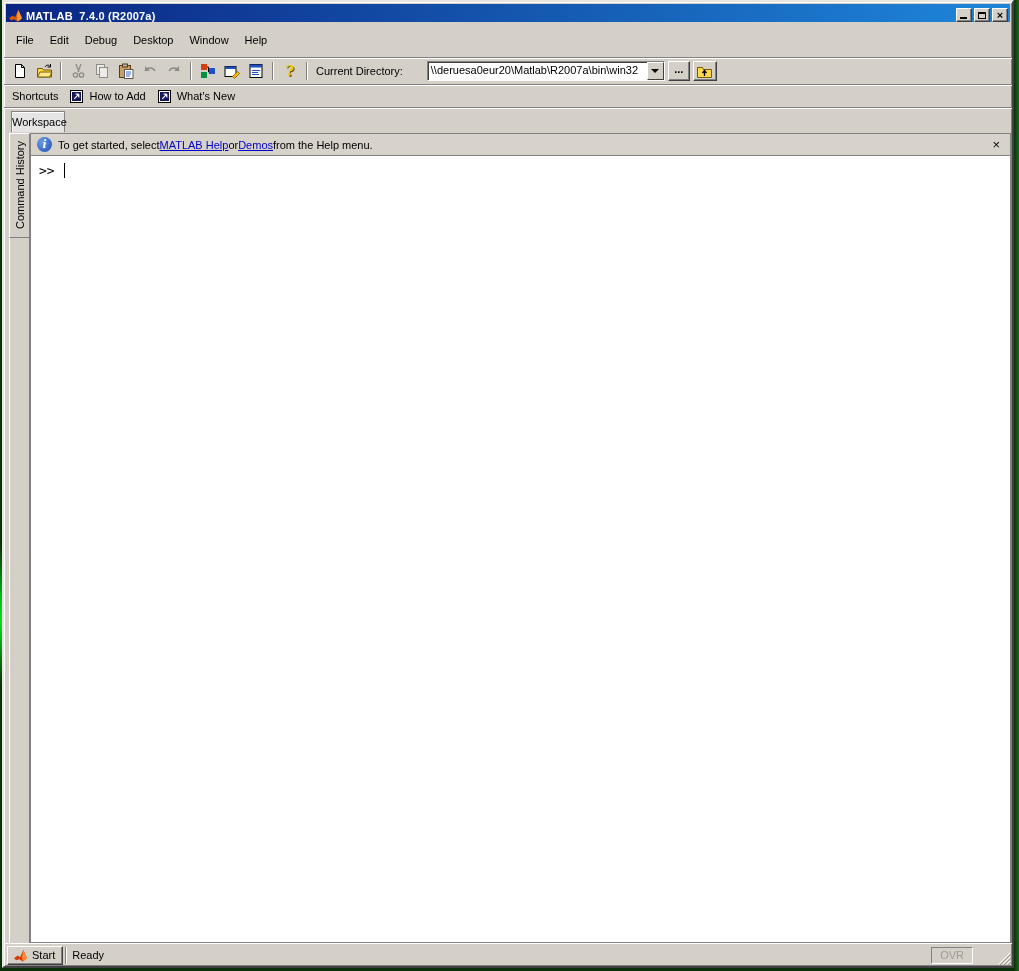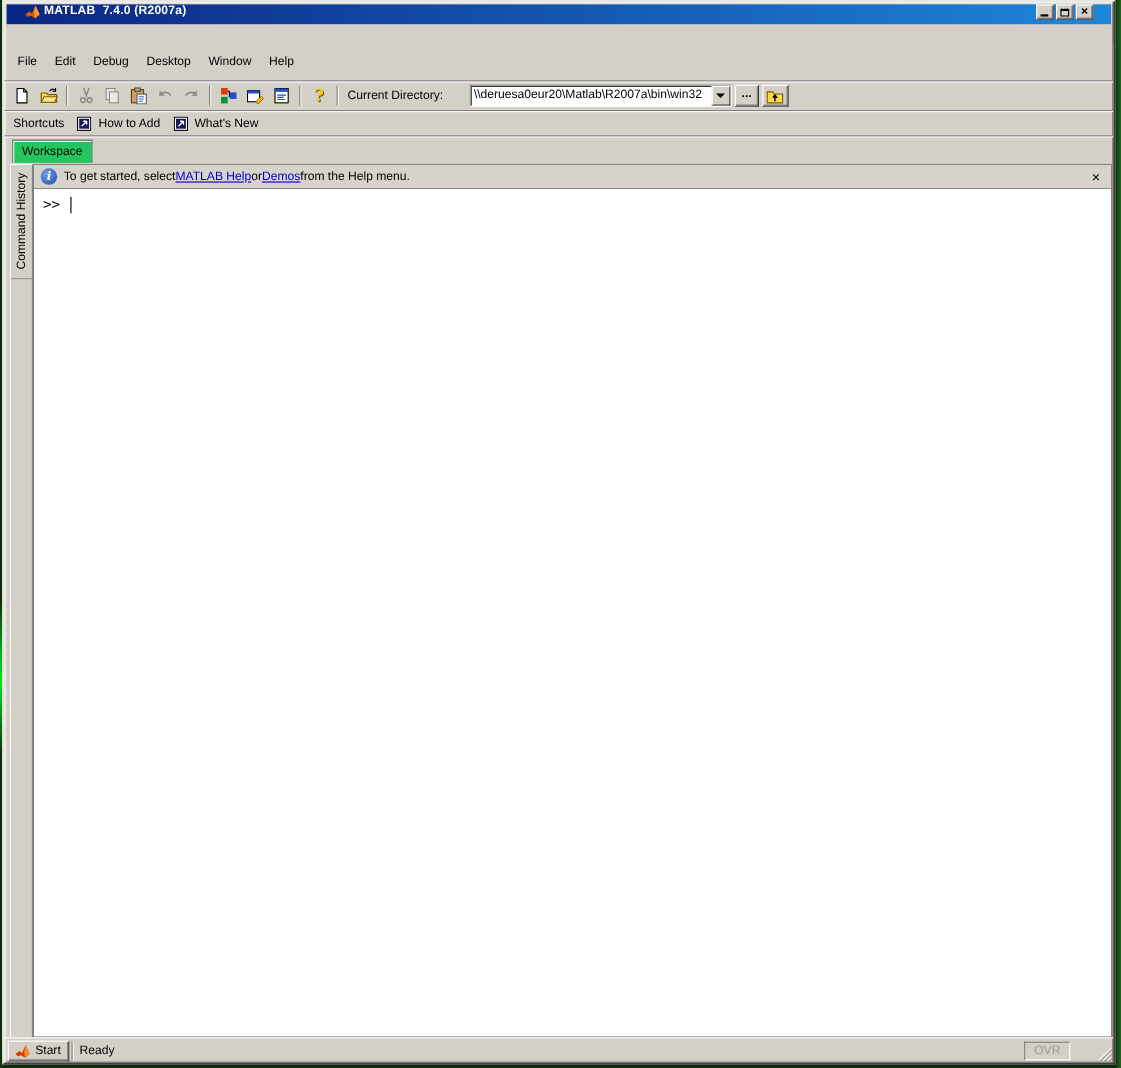--- a/index.html
+++ b/index.html
@@ -25,23 +25,23 @@
     position:absolute; left:2px; top:0; right:5px; bottom:3px;
     background:#d4d0c8;
     border:2px solid;
     border-color:#e9e6df #404040 #404040 #e9e6df;
     box-shadow:inset 1px 1px 0 #fff, inset -1px -1px 0 #808080;
     display:flex; flex-direction:column;
   }
 
   
   .titlebar {
-    height:18px; margin:2px 2px 16px 2px;
+    height:18px; margin:2px 2px 0 2px;
     background:linear-gradient(to right,#0b2583,#1e86d9);
-    display:flex; align-items:flex-start; padding:0 16px; flex:0 0 auto;
+    display:flex; align-items:flex-end; padding:0 2px; flex:0 0 auto;
   }
   .title-icon { width:15px; height:13px; margin-right:3px; flex:0 0 auto; }
   .title-text { color:#fff; font-weight:bold; font-size:11px; white-space:pre; flex:1; letter-spacing:.2px; }
   .winbtns { display:flex; gap:2px; }
   .winbtn {
     width:16px; height:14px; background:#d4d0c8;
     border:1px solid; border-color:#fff #404040 #404040 #fff;
     box-shadow:inset -1px -1px 0 #808080;
     display:flex; align-items:center; justify-content:center; position:relative;
   }
@@ -71,22 +71,22 @@
   .browse-btn { width:22px; padding-bottom:4px; font-weight:bold; }
   .upfolder-btn { width:24px; }
 
   
   .shortcutbar { height:23px; display:flex; align-items:center; gap:6px; padding-left:8px; border-bottom:1px solid #808080; box-shadow:0 1px 0 #fff; flex:0 0 auto; }
   .sc-icon { width:13px; height:13px; flex:0 0 auto; margin-left:6px; }
 
   
   .tabrow { height:24px; display:flex; align-items:flex-end; padding-left:7px; flex:0 0 auto; }
   .tab {
-    width:73px; height:21px; line-height:20px; text-align:center;
-    background:#22c55e; border:1px solid #848284; border-bottom:none;
+    width:54px; height:21px; line-height:20px; text-align:center;
+    background:#e5e5e5; border:1px solid #848284; border-bottom:none;
     box-shadow:inset 1px 1px 0 #fff;
   }
 
   
   .main { flex:1; display:flex; min-height:0; padding:1px 1px 0 5px; }
   .sidebar { width:21px; display:flex; flex-direction:column; flex:0 0 auto; }
   .vtab {
     height:105px; background:#d4d0c8;
     border:1px solid; border-color:#fff #808080 #808080 #fff;
     display:flex; align-items:center; justify-content:center;

